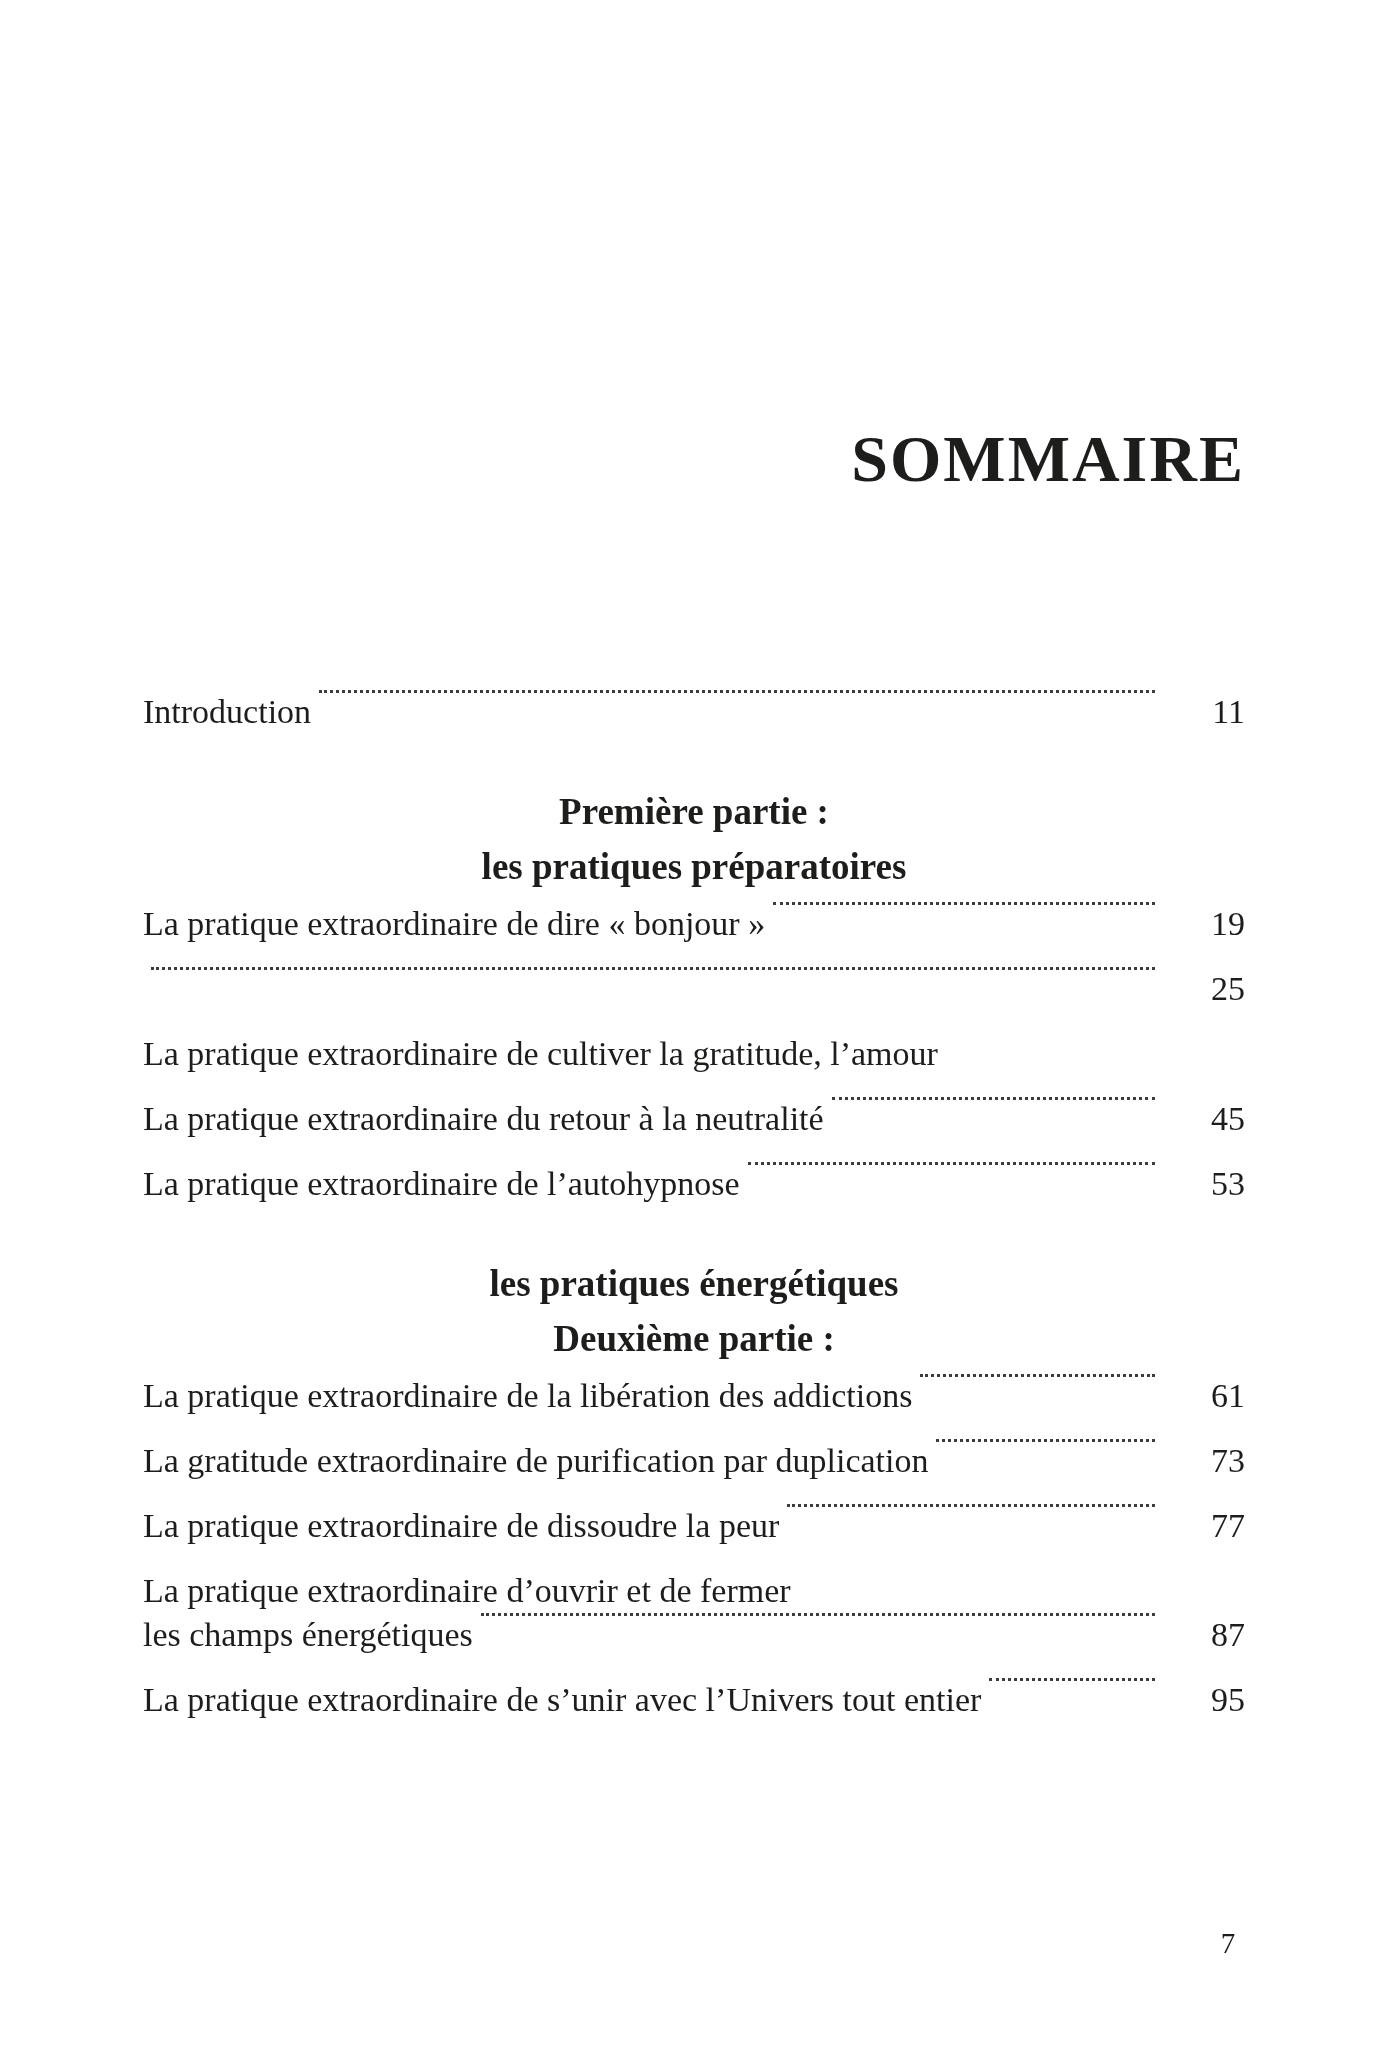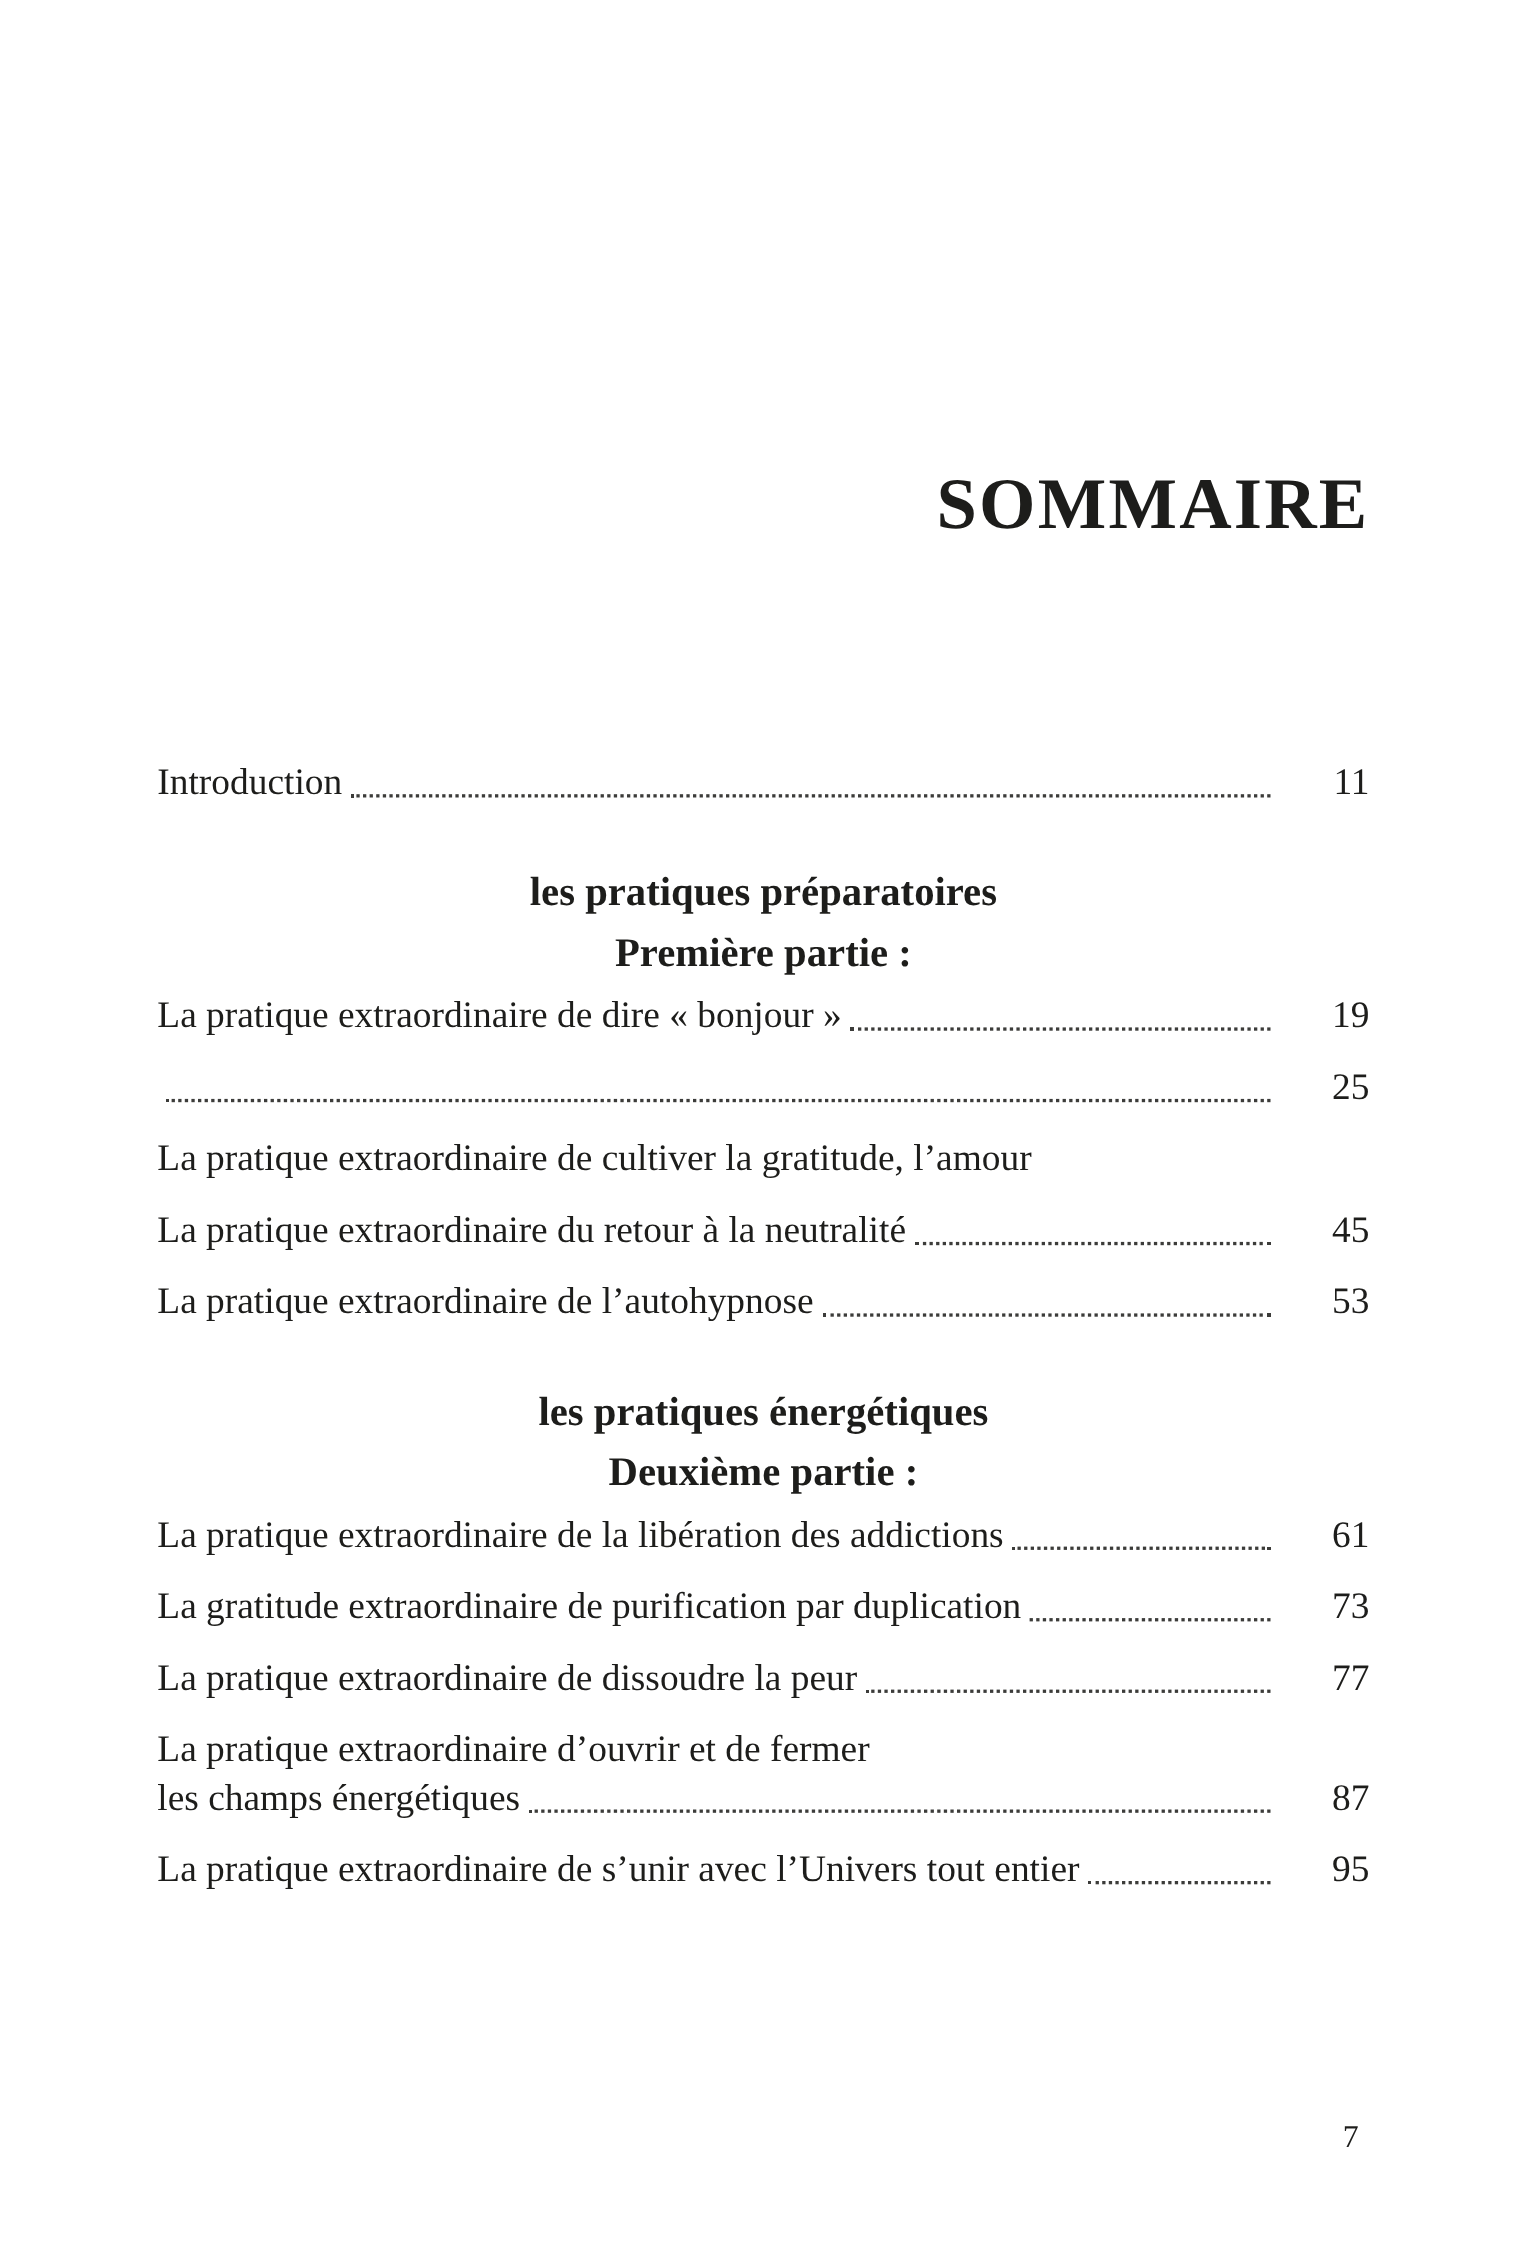--- a/index.html
+++ b/index.html
@@ -33,21 +33,20 @@
   .toc {
     margin-top: 196px;
   }
   .entry {
     font-size: 34px;
     line-height: 44px;
     margin-bottom: 21px;
   }
   .line {
     display: flex;
-    align-items: flex-end;
   }
   .txt {
     white-space: nowrap;
     flex: none;
   }
   .leader {
     flex: 1 1 0;
     min-width: 0;
     border-bottom: 3px dotted #3c3c3a;
     margin: 0 48px 9px 8px;
@@ -85,22 +84,22 @@
     <div class="doc-title">SOMMAIRE</div>
     <div class="toc">
         <div class="entry">
           <div class="line">
             <span class="txt">Introduction</span>
             <span class="leader"></span>
             <span class="pg">11</span>
           </div>
         </div>
         <div class="section-heading">
+          <div>Première partie :</div>
           <div>les pratiques préparatoires</div>
-          <div>Première partie :</div>
         </div>
         <div class="entry">
           <div class="line">
             <span class="txt">La pratique extraordinaire de dire « bonjour »</span>
             <span class="leader"></span>
             <span class="pg">19</span>
           </div>
         </div>
         <div class="entry">
           <div class="line">

